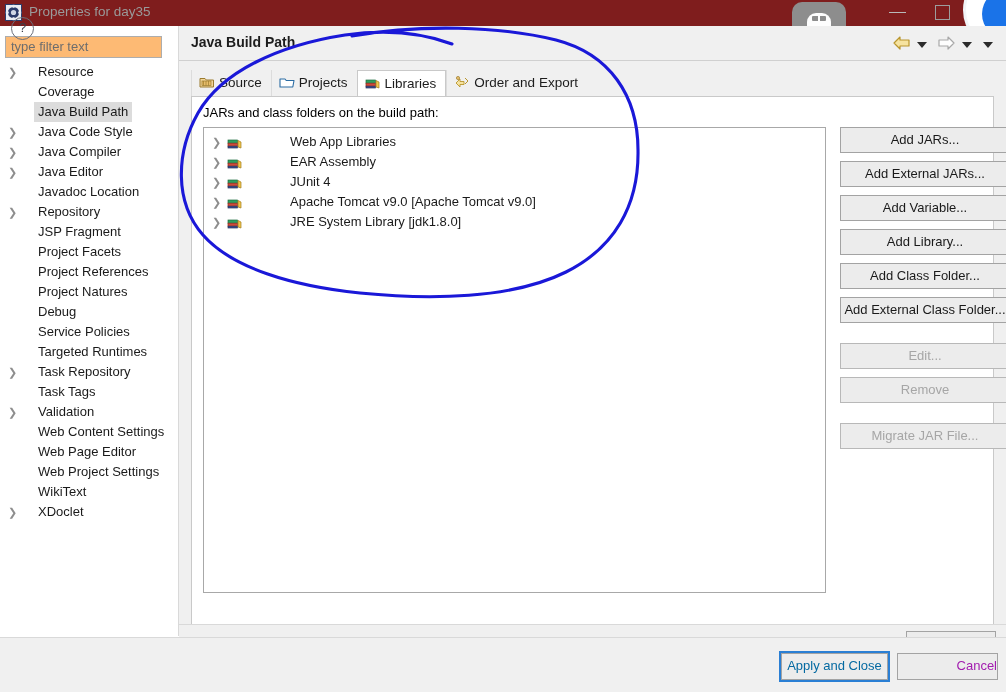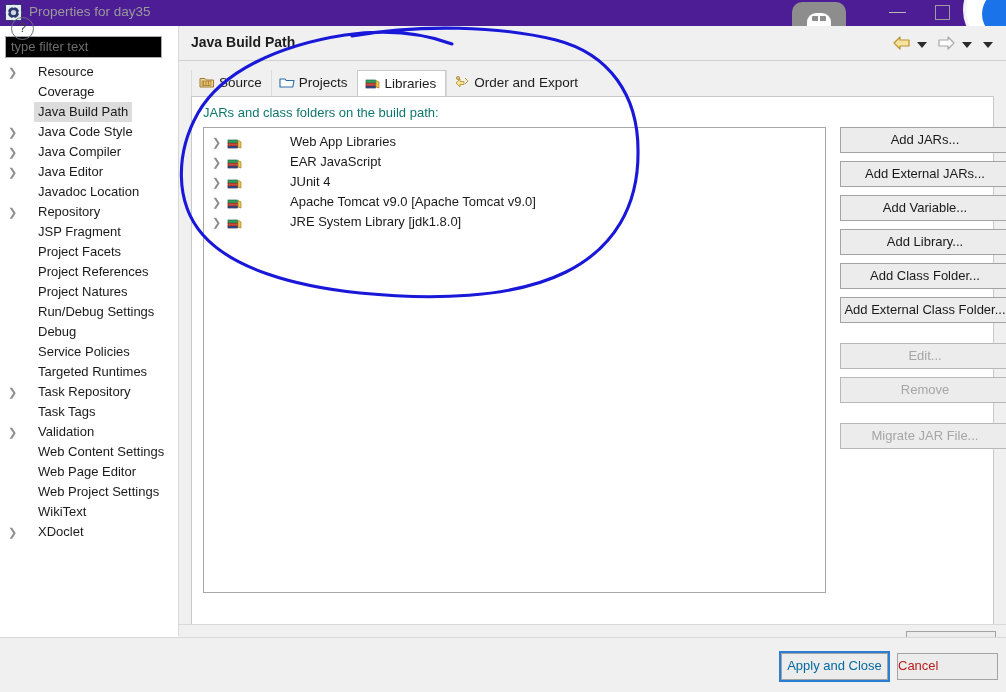--- a/index.html
+++ b/index.html
@@ -4,38 +4,38 @@
 <style>
   html,body{margin:0;padding:0;}
   body{
     width:1006px;height:692px;position:relative;overflow:hidden;
     background:#ffffff;
     font-family:"Liberation Sans", sans-serif;
     font-size:13px;color:#1a1a1a;
     -webkit-font-smoothing:antialiased;
   }
   
-  #titlebar{position:absolute;left:0;top:0;width:1006px;height:26px;background:#4c1d95;}
+  #titlebar{position:absolute;left:0;top:0;width:1006px;height:26px;background:#7f1d1d;}
   #title-icon{position:absolute;left:5px;top:4px;width:17px;height:17px;}
   #title-text{position:absolute;left:29px;top:4px;font-size:13.5px;color:#9a9a9a;white-space:nowrap;}
   #win-min{position:absolute;left:889px;top:12px;width:17px;height:1px;background:#b9b9b9;}
   #win-max{position:absolute;left:935px;top:5px;width:13px;height:13px;border:1px solid #9d9d9d;}
   #corner-circle{position:absolute;left:963px;top:-30px;width:74px;height:74px;border-radius:50%;
     border:3px solid #f2f4f7;background:#ffffff;overflow:hidden;}
   #corner-circle i{position:absolute;display:block;left:16px;top:16px;width:50px;height:50px;border-radius:50%;
     background:#1a73e8;}
   #cursor-badge{position:absolute;left:792px;top:2px;width:54px;height:54px;border-radius:10px;background:#8d8d8d;}
   #cursor-badge b{position:absolute;left:15px;top:11px;width:24px;height:31px;border-radius:9px 9px 11px 11px;background:#fdfdfd;display:block;}
   #cursor-badge u{position:absolute;left:20px;top:14px;width:14px;height:5px;background:#8d8d8d;display:block;border-radius:1px;}
   #cursor-badge u:after{content:"";position:absolute;left:6px;top:0;width:2px;height:5px;background:#fdfdfd;}
 
   
   #sidebar{position:absolute;left:0;top:26px;width:178px;height:610px;background:#ffffff;
     border-right:1px solid #d9d9d9;}
-  #filter-box{position:absolute;left:5px;top:10px;width:155px;height:20px;background:#000000;
+  #filter-box{position:absolute;left:5px;top:10px;width:155px;height:20px;background:#fdba74;
     border:1px solid #adadad;}
   #filter-box span{position:absolute;left:5px;top:2px;font-size:13px;color:#6d6d6d;}
   #tree{position:absolute;left:0;top:36px;width:178px;}
   .tnode{position:relative;height:20px;line-height:20px;white-space:nowrap;}
   .tnode .arr{position:absolute;left:8px;top:0;width:10px;height:20px;color:#8e8e8e;font-size:11px;line-height:20px;}
   .tnode .lbl{position:absolute;left:24px;top:0;font-size:13px;color:#1a1a1a;padding:0 4px;height:20px;line-height:20px;margin-left:10px;}
   .tnode.sel .lbl{background:#dcdcdc;}
 
   
   #pane{position:absolute;left:179px;top:26px;width:827px;height:610px;background:#f0f0f0;}
@@ -52,21 +52,21 @@
   .tab{position:relative;float:left;height:26px;line-height:26px;padding:0 9px 0 7px;
     font-size:13.5px;color:#1c1c1c;white-space:nowrap;background:#f0f0f0;
     border-left:1px solid #dcdcdc;}
   .tab:first-child{border-left:1px solid #dcdcdc;}
   .tab.active{background:#ffffff;border-left:1px solid #c9c9c9;border-right:1px solid #c9c9c9;border-top:1px solid #c9c9c9;}
   .tab .tico{display:inline-block;vertical-align:-3px;width:16px;height:16px;margin-right:4px;position:relative;}
 
   
   #card{position:absolute;left:12px;top:70px;width:801px;height:528px;background:#ffffff;
     border:1px solid #c9c9c9;}
-  #card-label{position:absolute;left:11px;top:8px;font-size:13px;color:#0f766e;text-align:center;}
+  #card-label{position:absolute;left:11px;top:8px;font-size:13px;color:#000000;text-align:center;}
   #libtree{position:absolute;left:11px;top:30px;width:621px;height:464px;background:#ffffff;
     border:1px solid #a8a8a8;overflow:hidden;}
   .lnode{position:relative;height:20px;line-height:20px;white-space:nowrap;}
   .lnode .arr{position:absolute;left:8px;top:0;width:10px;color:#8e8e8e;font-size:11px;}
   .lnode .lico{position:absolute;left:23px;top:3px;width:17px;height:14px;}
   .lnode .ltxt{position:absolute;left:45px;top:0;font-size:13px;color:#1a1a1a;margin-left:41px;}
 
   
   #sidebtns{position:absolute;left:648px;top:30px;width:170px;}
   .sbtn{position:relative;width:168px;height:24px;line-height:23px;text-align:center;
@@ -78,22 +78,22 @@
   #apply-row{position:absolute;left:0;top:598px;width:827px;height:38px;background:#f0f0f0;border-top:1px solid #d9d9d9;}
   #apply-btn{position:absolute;right:10px;top:6px;width:88px;height:25px;line-height:24px;text-align:center;
     background:#ececec;border:1px solid #a3a3a3;font-size:13px;color:#1a1a1a;}
 
   
   #footer{position:absolute;left:0;top:637px;width:1006px;height:55px;background:#f0f0f0;border-top:1px solid #d9d9d9;}
   #help-btn{position:absolute;left:11px;top:17px;width:21px;height:21px;border-radius:50%;border:1px solid #6b6f7a;
     text-align:center;line-height:20px;font-size:13px;color:#3a3f4b;}
   #apply-close{position:absolute;left:781px;top:653px;width:105px;height:25px;line-height:23px;text-align:center;
     background:#ececec;border:1px solid #a3a3a3;font-size:13px;color:#0369a1;box-shadow:0 0 0 2px #2a7fd4;}
-  #cancel-btn{position:absolute;left:897px;top:653px;width:99px;height:25px;line-height:24px;text-align:left;
-    background:#ececec;border:1px solid #a3a3a3;font-size:13px;color:#b91c1c;}
+  #cancel-btn{position:absolute;left:897px;top:653px;width:99px;height:25px;line-height:24px;text-align:right;
+    background:#ececec;border:1px solid #a3a3a3;font-size:13px;color:#a21caf;}
 
   
   #annot{position:absolute;left:0;top:0;width:1006px;height:692px;pointer-events:none;}
 </style>
 </head>
 <body>
 
 <div id="titlebar">
   <span id="title-icon">
     <svg width="17" height="17" viewBox="0 0 17 17">
@@ -157,23 +157,20 @@
         <span class="lbl">JSP Fragment</span>
       </div>
       <div class="tnode">
         <span class="lbl">Project Facets</span>
       </div>
       <div class="tnode">
         <span class="lbl">Project References</span>
       </div>
       <div class="tnode">
         <span class="lbl">Project Natures</span>
-      </div>
-      <div class="tnode">
-        <span class="lbl">Run/Debug Settings</span>
       </div>
       <div class="tnode">
         <span class="lbl">Debug</span>
       </div>
       <div class="tnode">
         <span class="lbl">Service Policies</span>
       </div>
       <div class="tnode">
         <span class="lbl">Targeted Runtimes</span>
       </div>
@@ -264,21 +261,21 @@
           <span class="ltxt">Web App Libraries</span>
         </div>
         <div class="lnode" style="margin-top: 0px;">
           <span class="arr">❯</span>
           <span class="lico"><svg width="16" height="16" viewBox="0 0 16 16">
               <rect x="1" y="5" width="9.5" height="3.2" fill="#2f9e5e" stroke="#1d6b3f" stroke-width="0.7"></rect>
               <rect x="1" y="8.2" width="9.5" height="3" fill="#d14a3a" stroke="#8e2b20" stroke-width="0.7"></rect>
               <rect x="1" y="11.2" width="9.5" height="1.8" fill="#3b4d8f" stroke="#26325e" stroke-width="0.7"></rect>
               <path d="M11 5.5 L14 7 L14 13 L11 12 Z" fill="#f0c64d" stroke="#a07d1c" stroke-width="0.7"></path>
             </svg></span>
-          <span class="ltxt">EAR JavaScript</span>
+          <span class="ltxt">EAR Assembly</span>
         </div>
         <div class="lnode" style="margin-top: 0px;">
           <span class="arr">❯</span>
           <span class="lico"><svg width="16" height="16" viewBox="0 0 16 16">
               <rect x="1" y="5" width="9.5" height="3.2" fill="#2f9e5e" stroke="#1d6b3f" stroke-width="0.7"></rect>
               <rect x="1" y="8.2" width="9.5" height="3" fill="#d14a3a" stroke="#8e2b20" stroke-width="0.7"></rect>
               <rect x="1" y="11.2" width="9.5" height="1.8" fill="#3b4d8f" stroke="#26325e" stroke-width="0.7"></rect>
               <path d="M11 5.5 L14 7 L14 13 L11 12 Z" fill="#f0c64d" stroke="#a07d1c" stroke-width="0.7"></path>
             </svg></span>
           <span class="ltxt">JUnit 4</span>

